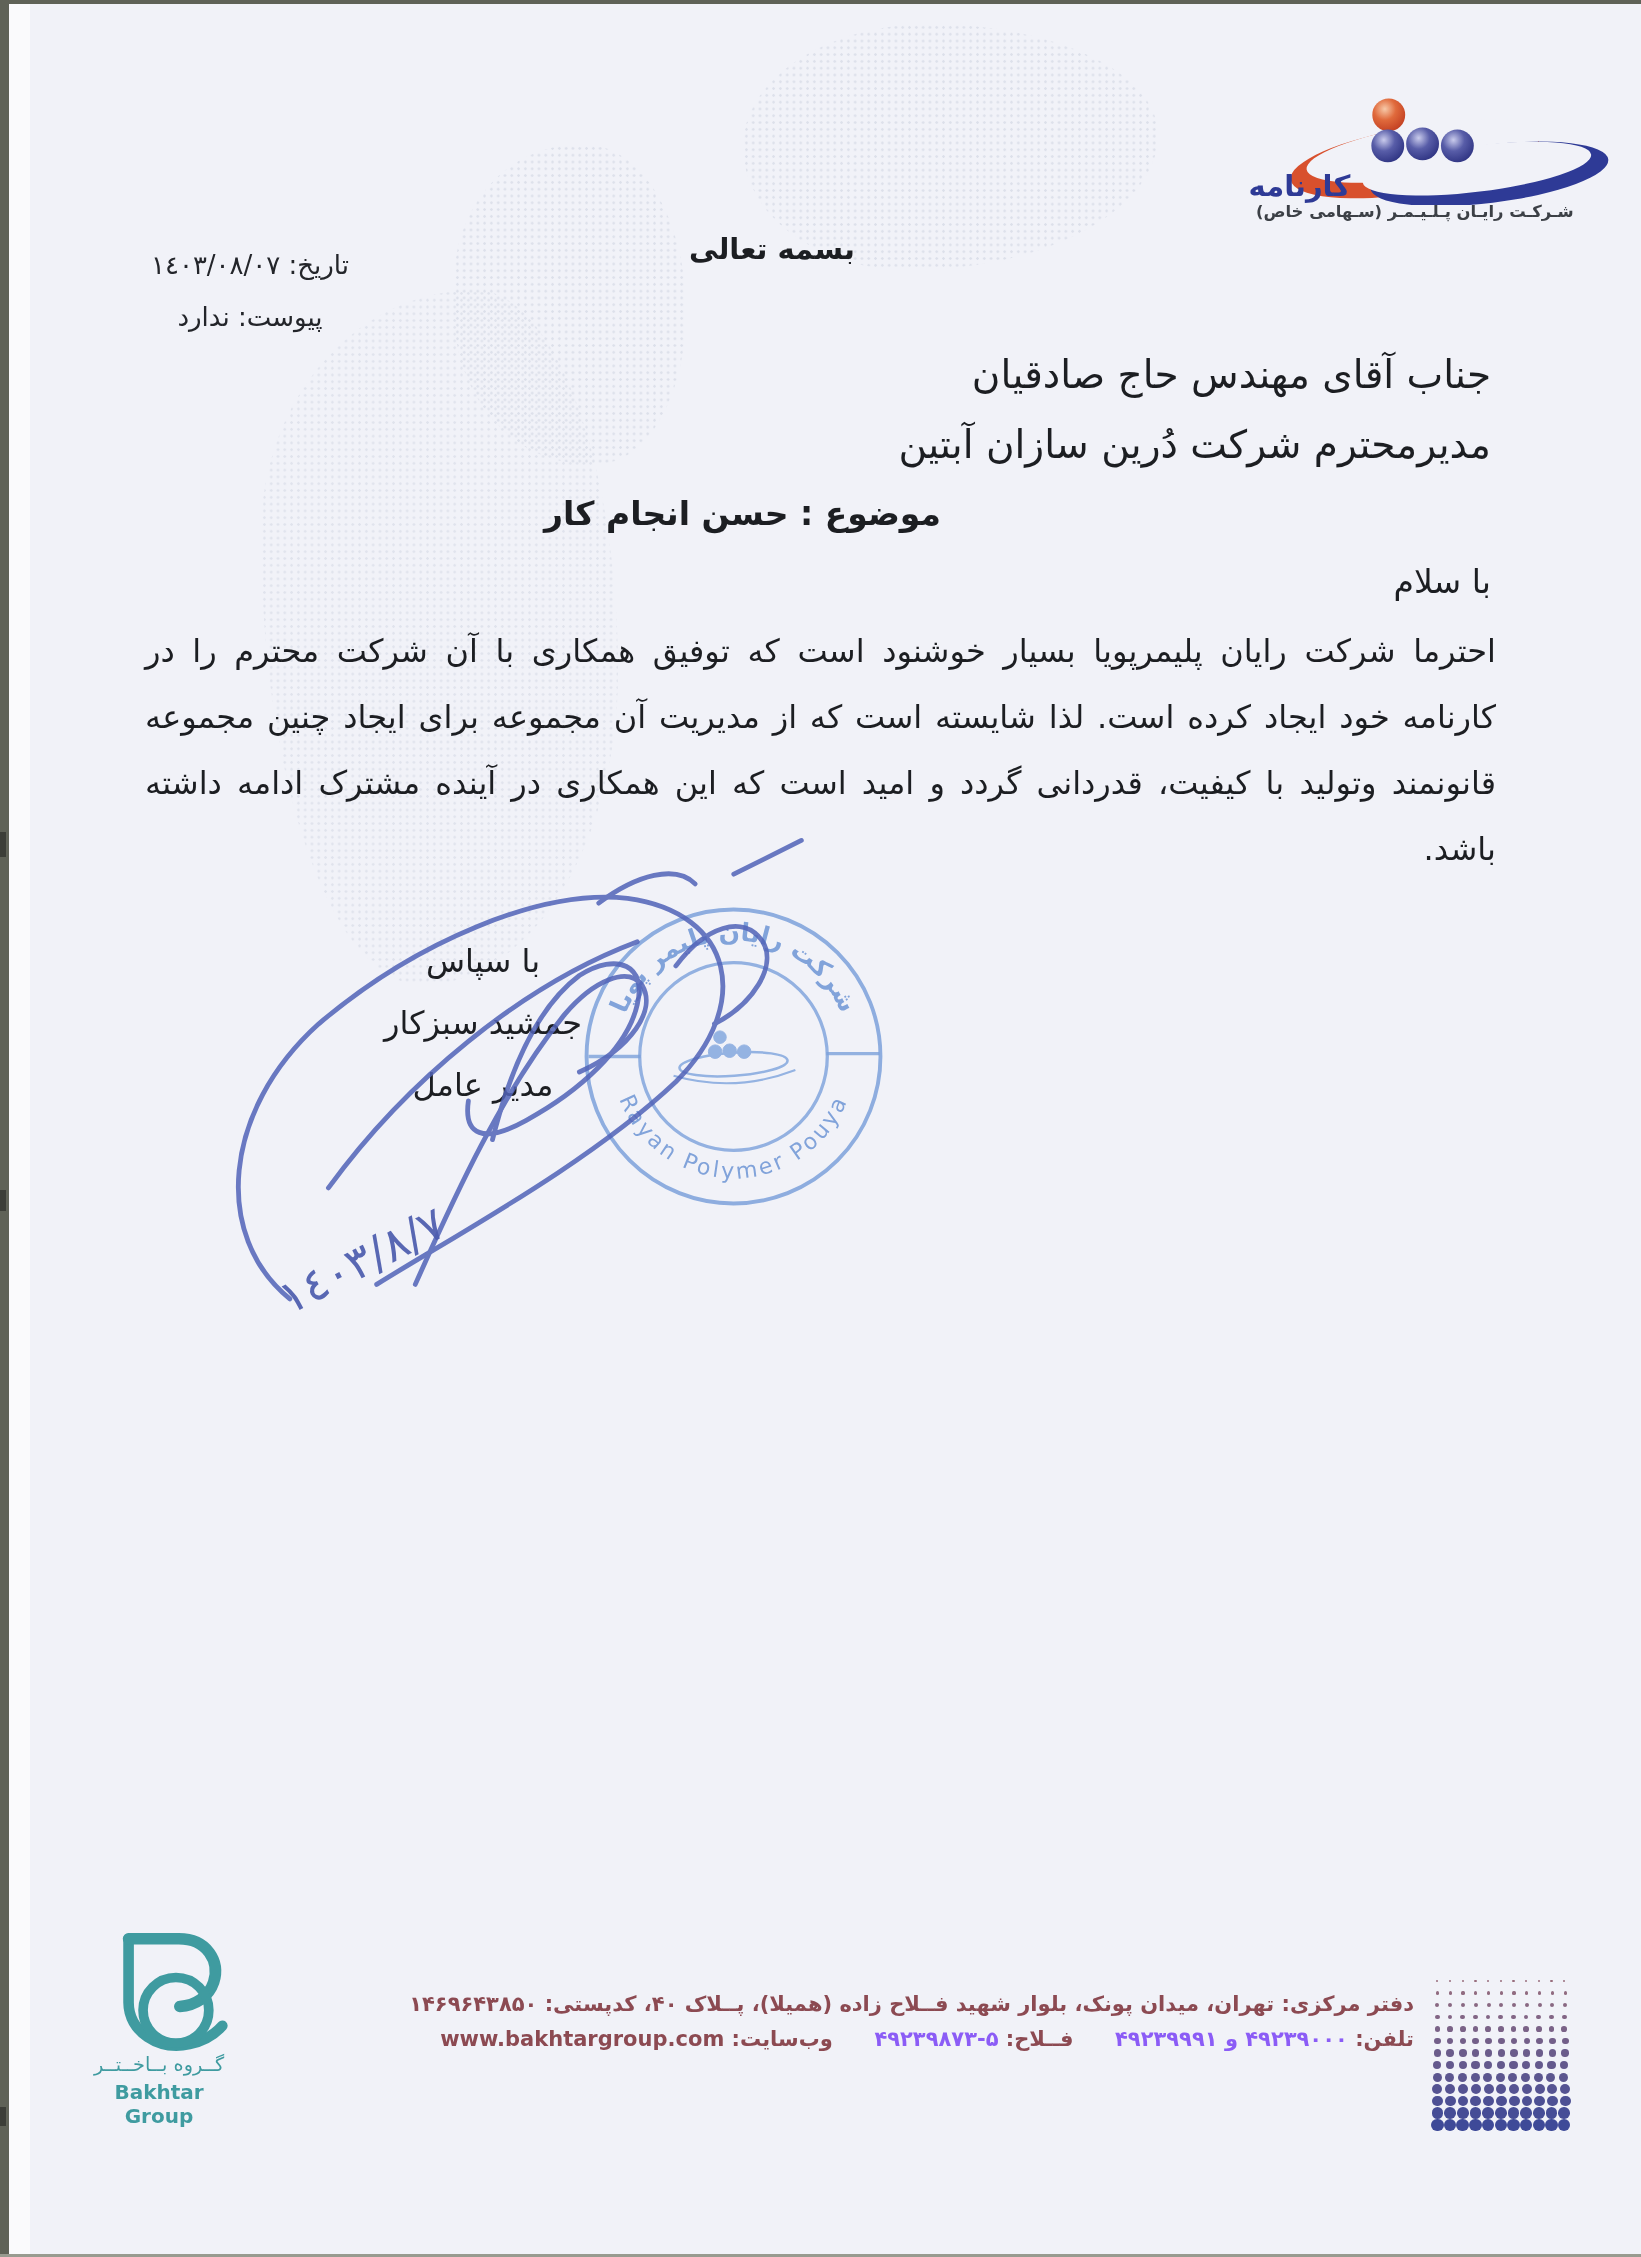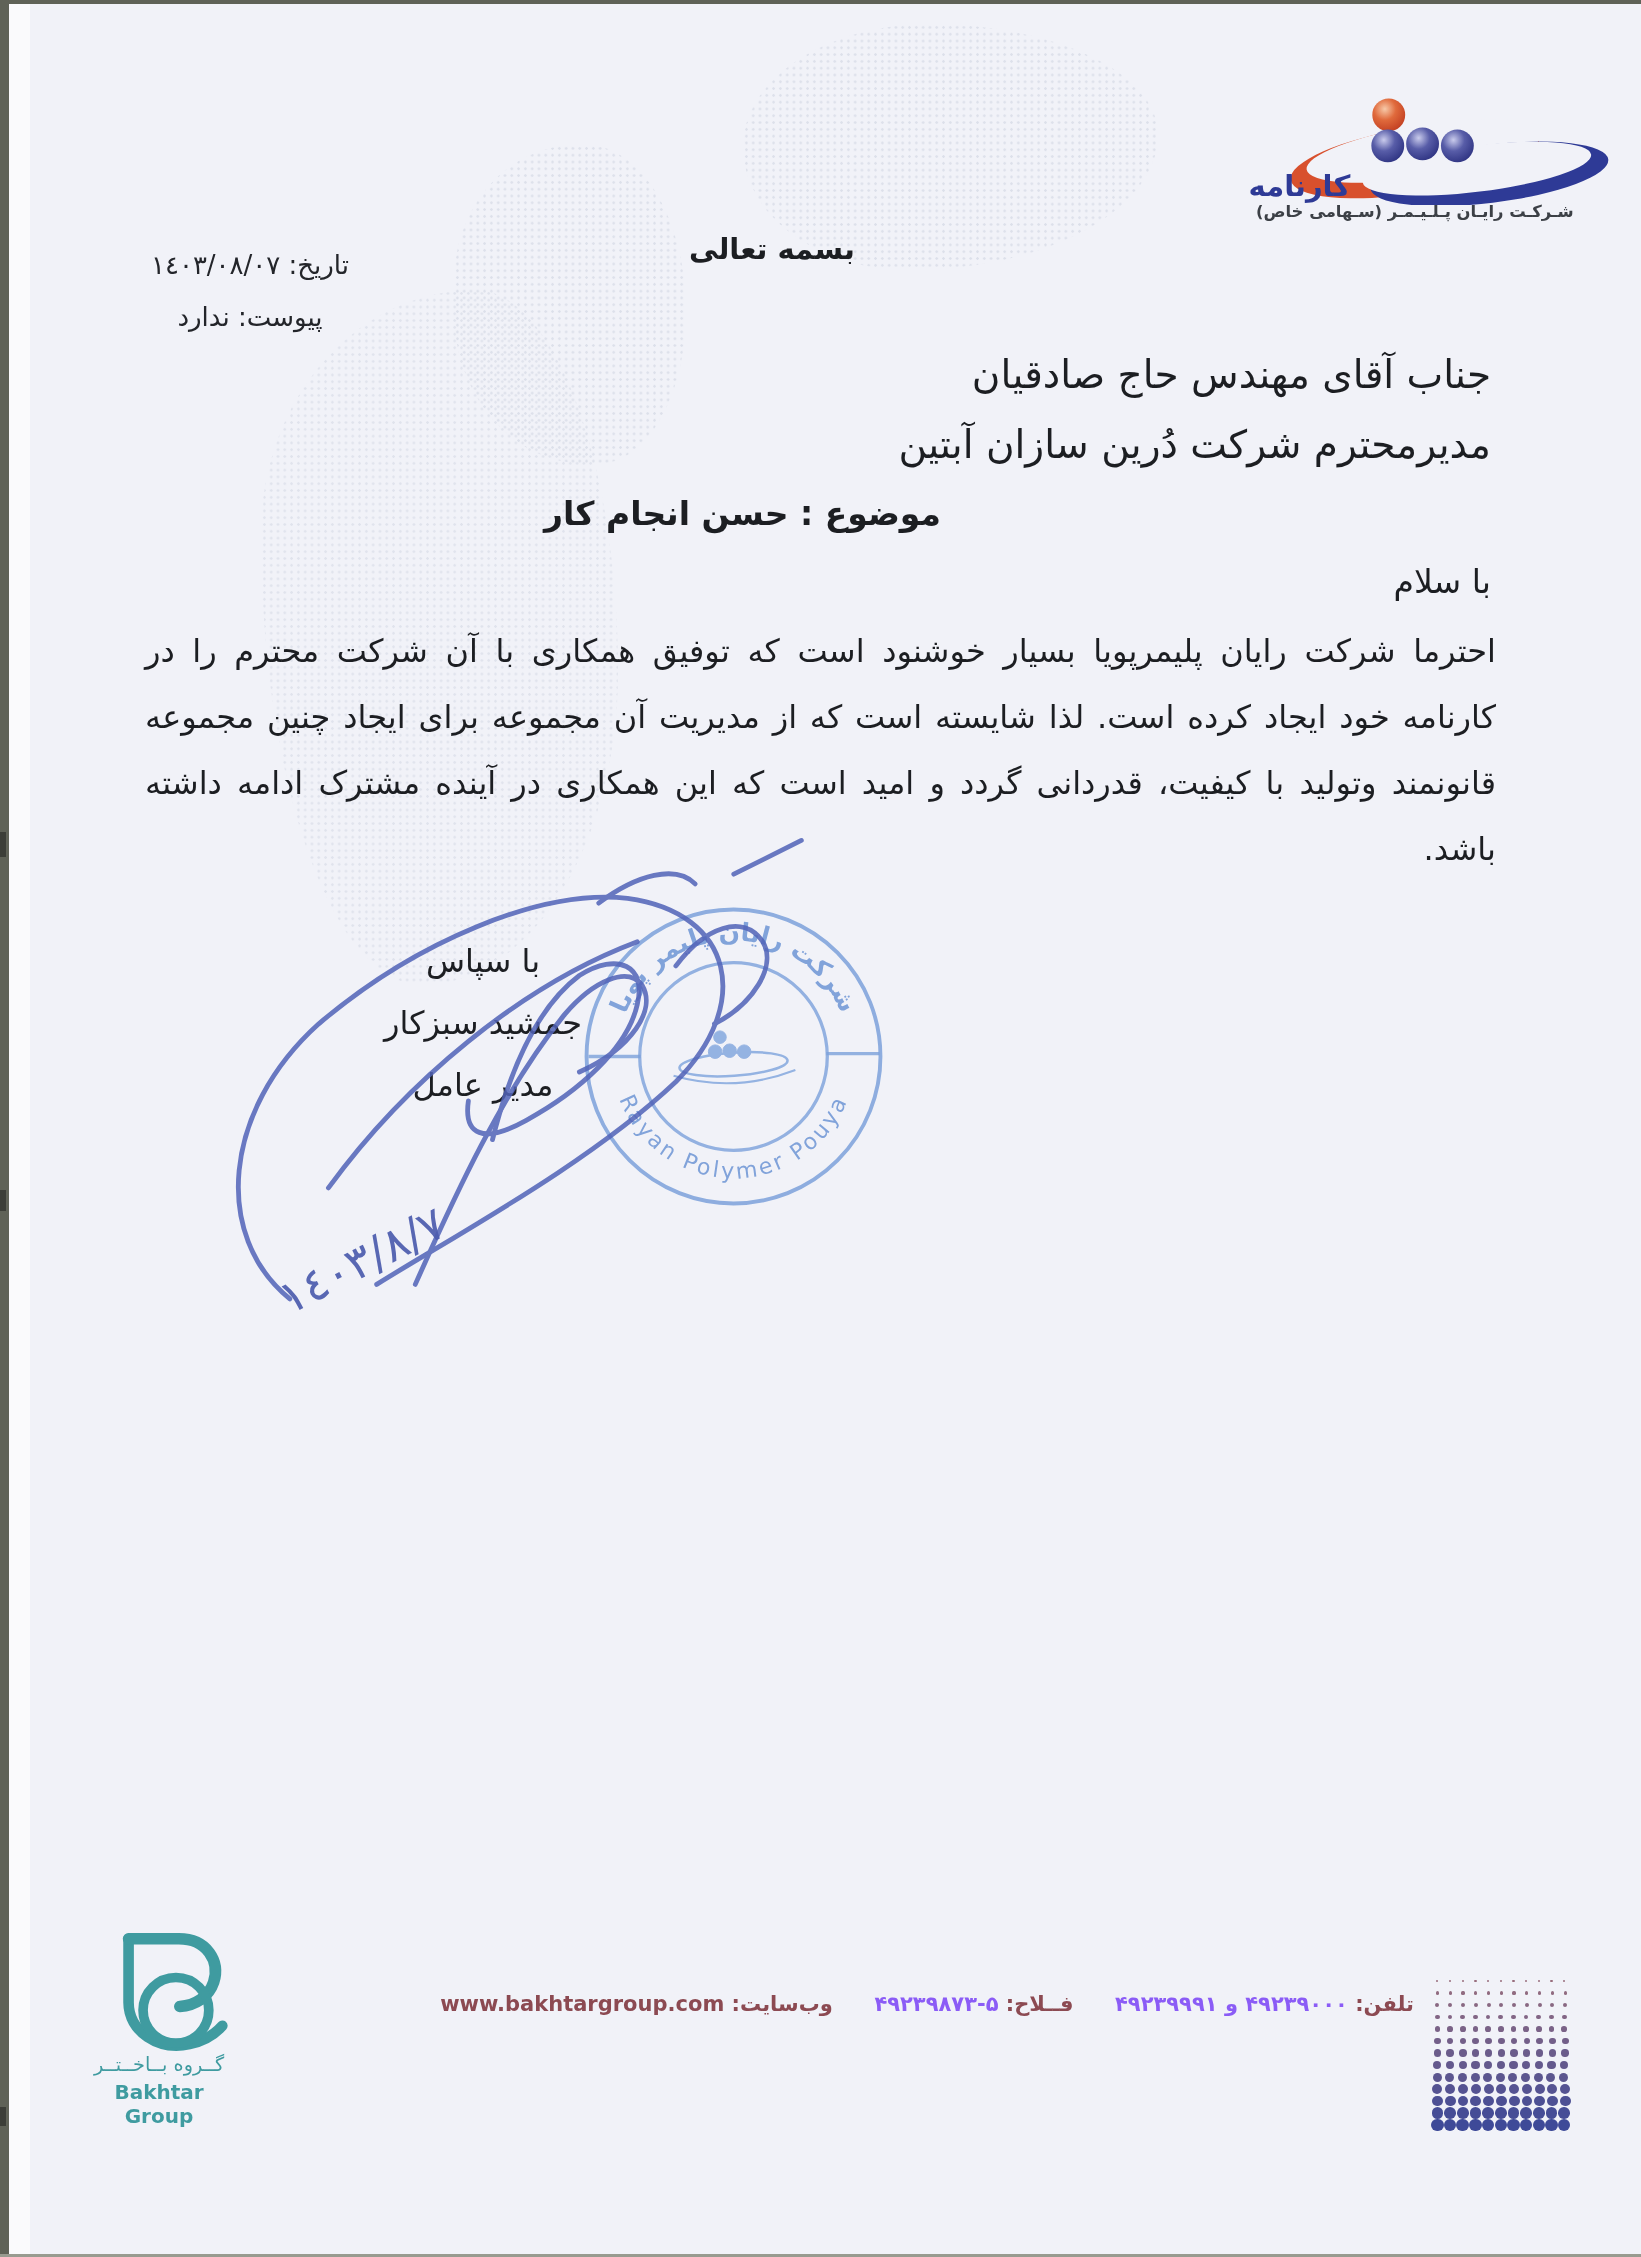--- a/index.html
+++ b/index.html
@@ -173,20 +173,21 @@
         <path d="M43,10 C43,40 43,62 43,76 C43,106 74,126 106,119 C120,116 132,109 140,100" stroke-width="11"></path>
         <path d="M43,10 L95,10 C124,10 138,33 131,55 C126,70 112,79 96,80" stroke-width="12"></path>
         <circle cx="92" cy="84" r="34" stroke-width="10"></circle>
       </g>
     </svg>
     <div class="bakhtar-fa">گــروه بــاخــتــر</div>
     <div class="bakhtar-en">Bakhtar Group</div>
   </div>
 
   <div class="abs contact" style="right:227px;top:1987px;">
+    <div>دفتر مرکزی: تهران، میدان پونک، بلوار شهید فــلاح زاده (همیلا)، پــلاک ۴۰، کدپستی: ۱۴۶۹۶۴۳۸۵۰</div>
     <div>
       <span>تلفن:</span>
       <span class="num">۴۹۲۳۹۰۰۰ و ۴۹۲۳۹۹۹۱</span>
       <span class="gap"></span>
       <span>فــلاح:</span>
       <span class="num ltr">۴۹۲۳۹۸۷۳-۵</span>
       <span class="gap"></span>
       <span>وب‌سایت:</span>
       <span class="ltr">www.bakhtargroup.com</span>
     </div>

